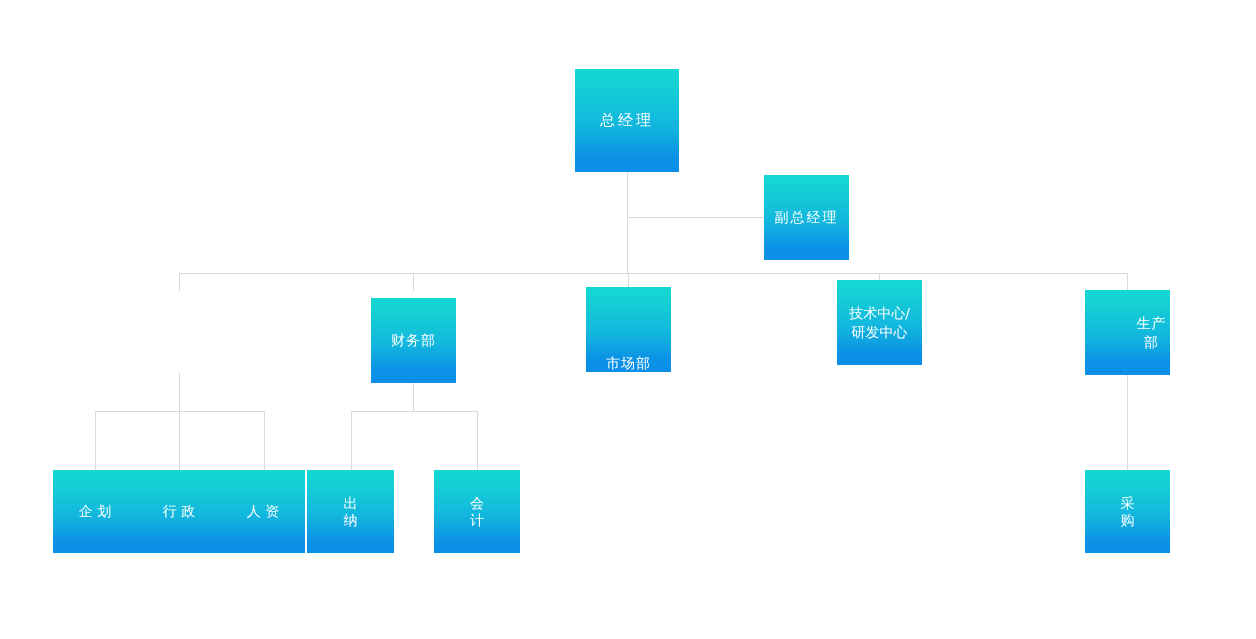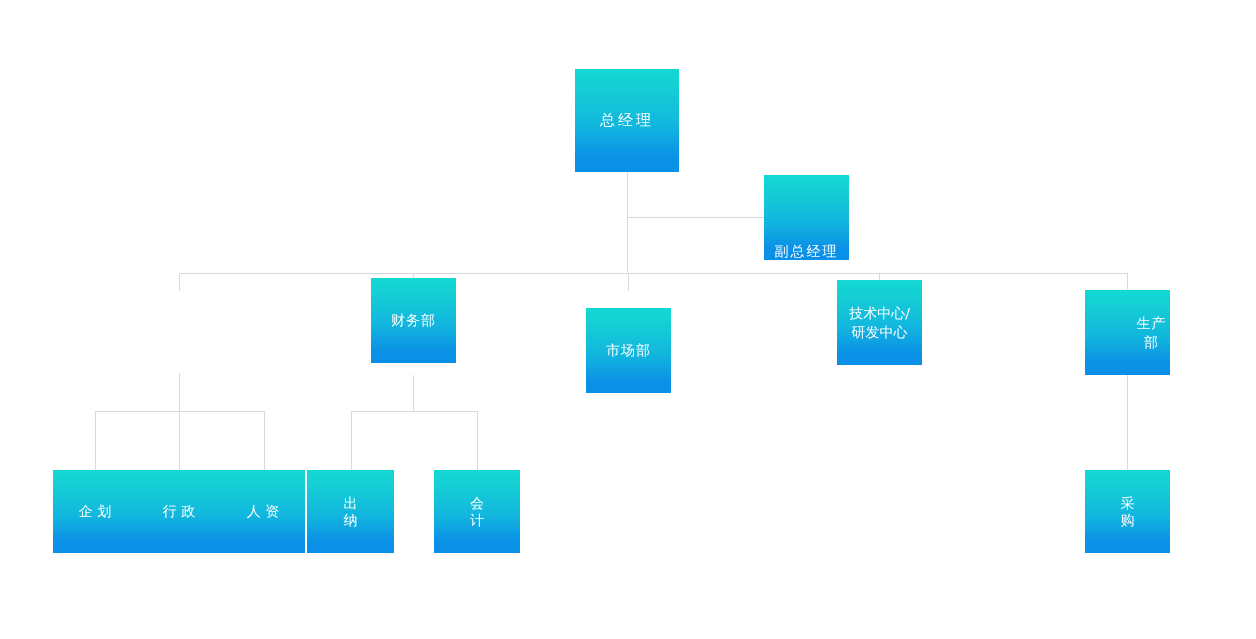--- a/index.html
+++ b/index.html
@@ -33,21 +33,21 @@
     letter-spacing: 1.5px;
     -webkit-font-smoothing: antialiased;
   }
   .node .label {
     display: block;
     width: 100%;
     white-space: pre-line;
   }
 
   .node.root        { font-size: 15px; letter-spacing: 3px; }
-  .node.deputy      { font-size: 14px; letter-spacing: 2px; align-items: flex-end; }
+  .node.deputy      { font-size: 14px; letter-spacing: 2px; }
   .node.dept        { font-size: 14px; letter-spacing: 1px; }
   .node.dept.two-line { font-size: 14px; letter-spacing: 0px; }
   .node.leaf        { font-size: 14px; letter-spacing: 0px; }
 
   
   .node.leaf .label.vertical {
     writing-mode: horizontal-tb;
     line-height: 1.18;
   }
 
@@ -110,25 +110,25 @@
 
   <div class="node root" style="left:575px; top:69px; width:104px; height:103px;">
     <span class="label">总经理</span>
   </div>
 
   <div class="node deputy" style="left:764px; top:175px; width:85px; height:85px;">
     <span class="label">副总经理</span>
   </div>
 
 
-  <div class="node dept" style="left:371px; top:278px; width:85px; height:85px;">
+  <div class="node dept" style="left:371px; top:298px; width:85px; height:85px;">
     <span class="label">财务部</span>
   </div>
 
-  <div class="node dept" style="left:586px; top:308px; width:85px; height:85px;">
+  <div class="node dept" style="left:586px; top:287px; width:85px; height:85px;align-items:flex-end;">
     <span class="label">市场部</span>
   </div>
 
   <div class="node dept two-line" style="left:837px; top:280px; width:85px; height:85px;">
     <span class="label">技术中心/
 研发中心</span>
   </div>
 
   <div class="node dept" style="left:1085px; top:290px; width:85px; height:85px;padding-left:48px;">
     <span class="label">生产部</span>

